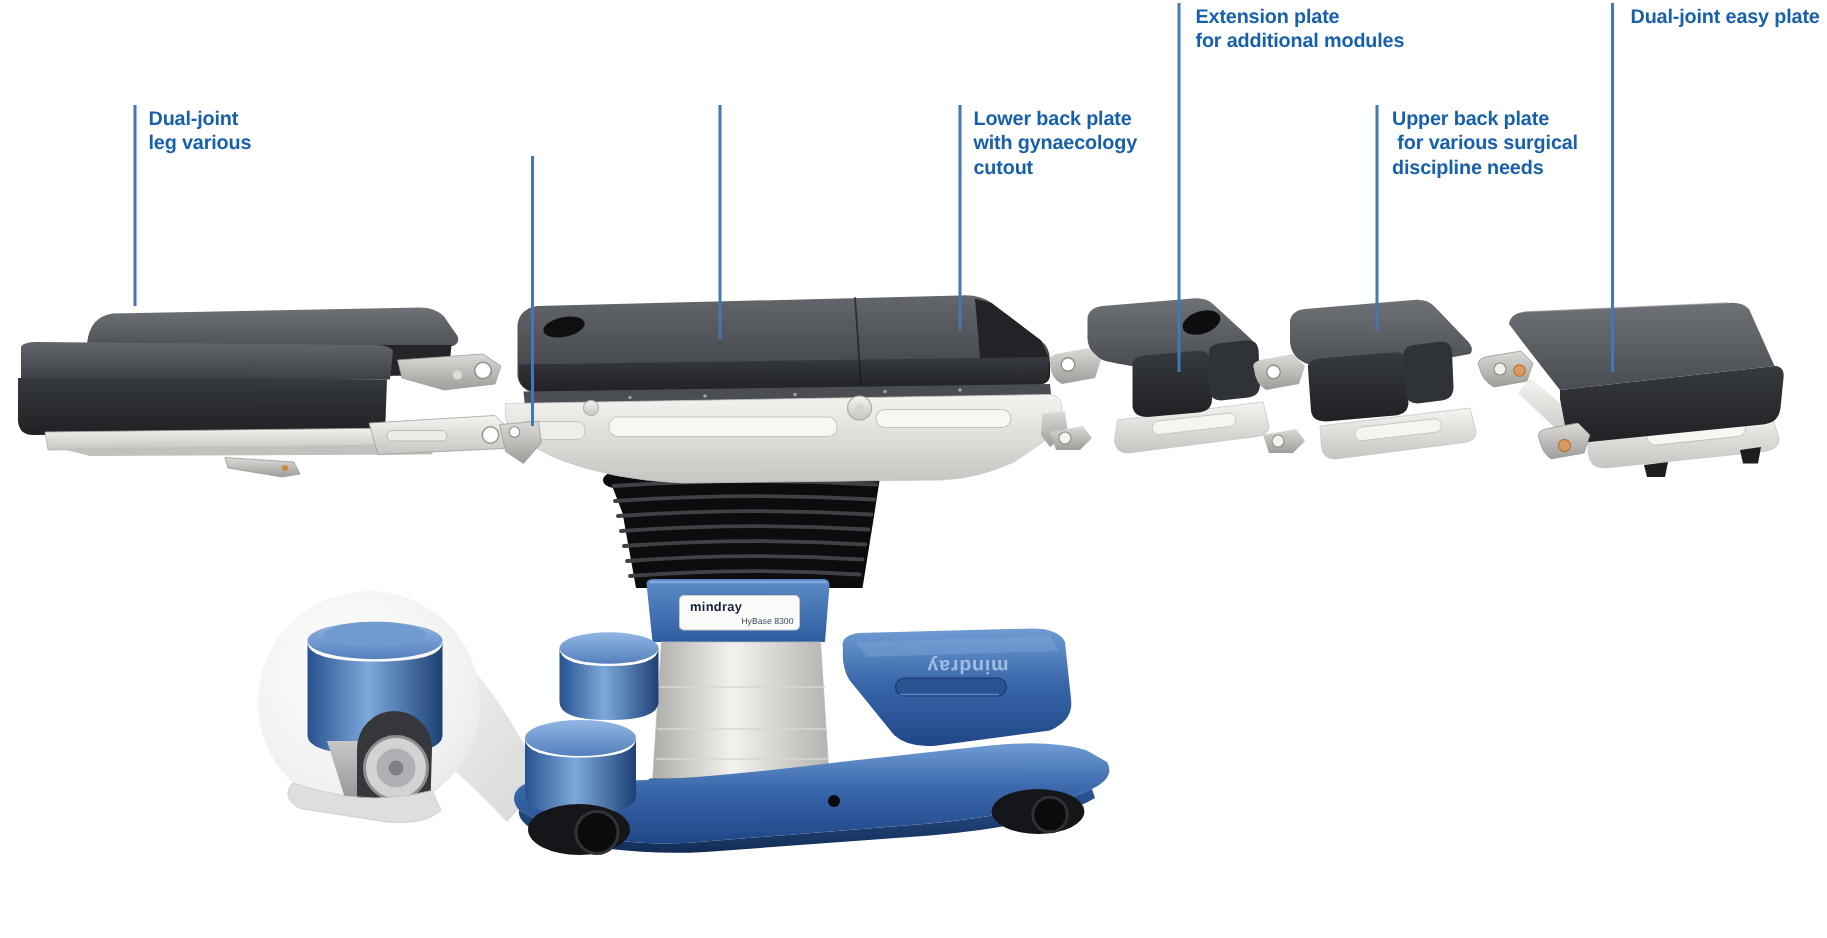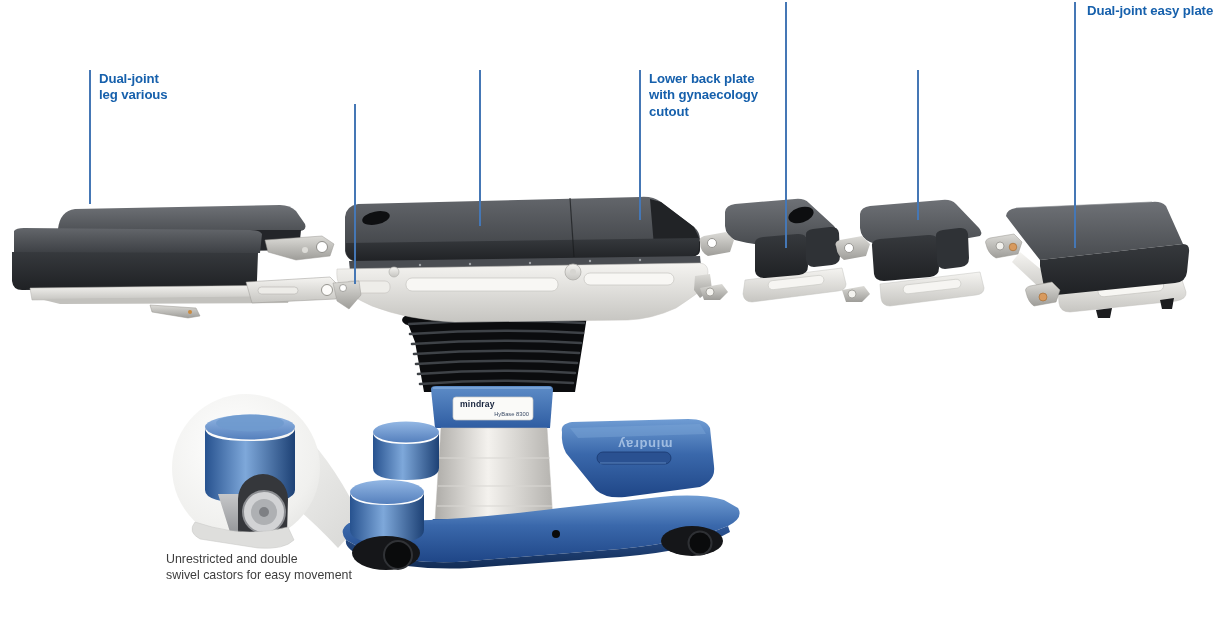--- a/index.html
+++ b/index.html
@@ -261,17 +261,20 @@
 <div class="line" style="left:639px;top:70px;height:150px"></div>
 <div class="line" style="left:785px;top:2px;height:246px"></div>
 <div class="line" style="left:917px;top:70px;height:150px"></div>
 <div class="line" style="left:1074px;top:2px;height:246px"></div>
 
 <div class="lbl" style="left:99px;top:71px">Dual-joint
 leg various</div>
 <div class="lbl" style="left:649px;top:71px">Lower back plate
 with gynaecology
 cutout</div>
+<div class="lbl" style="left:797px;top:3px">Extension plate
+for additional modules</div>
+<div class="lbl" style="left:928px;top:71px">Upper back plate
+ for various surgical
+discipline needs</div>
 <div class="lbl" style="left:1087px;top:3px">Dual-joint easy plate</div>
-<div class="caption" style="left:166px;top:552px">Unrestricted and double
-swivel castors for easy movement</div>
 
 </div>
 
 </body></html>

